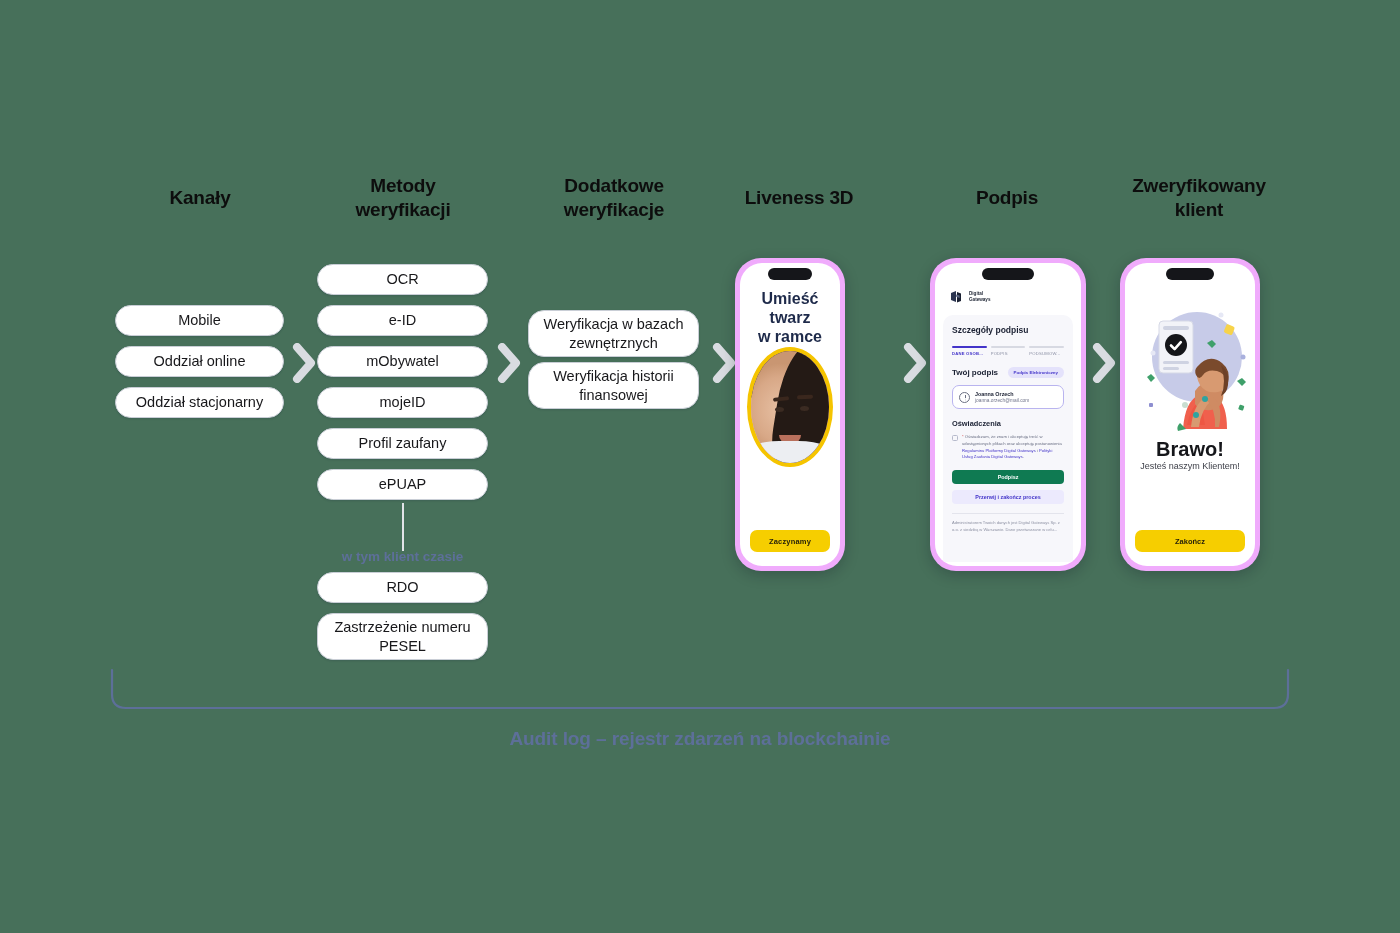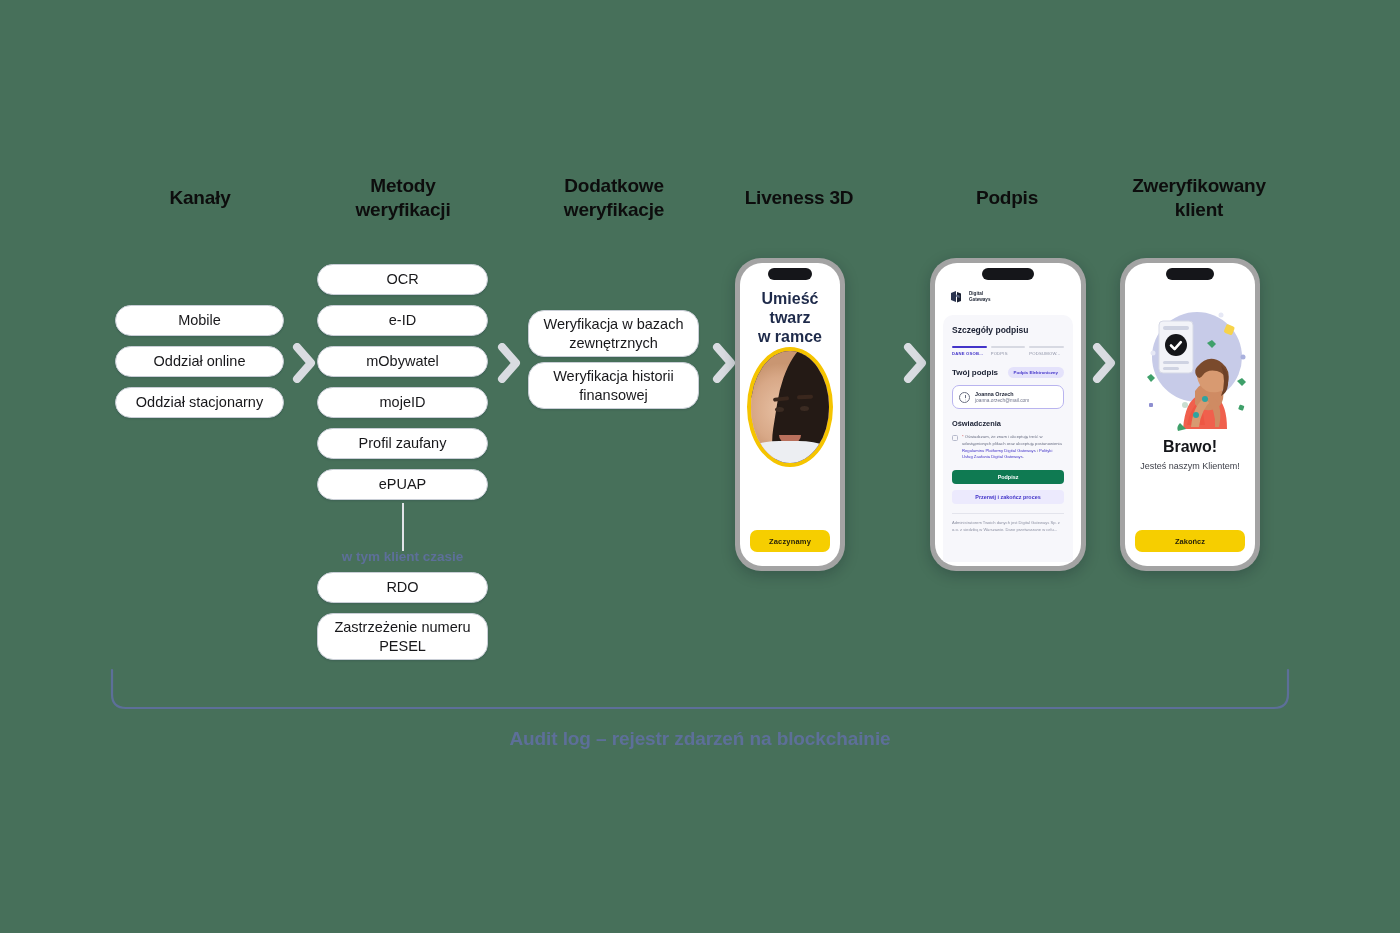--- a/index.html
+++ b/index.html
@@ -55,21 +55,21 @@
     font-weight: 600;
     color: #5d6f99;
     text-align: center;
     white-space: nowrap;
   }
 
   
   .phone {
     position: absolute;
     border-radius: 26px;
-    background: #a3a3a3;
+    background: #f0abfc;
     padding: 5px;
     box-shadow: 0 4px 14px rgba(10,20,30,.25);
   }
   .phone-screen {
     position: relative;
     width: 100%; height: 100%;
     border-radius: 22px;
     background: #ffffff;
     overflow: hidden;
   }
@@ -198,21 +198,21 @@
     display:flex; align-items:center; justify-content:center;
     color:#4334c9; font-size: 5.4px; font-weight: 600;
   }
   .p2-rule { height: 1px; background: #e3e4ec; margin: 9px 0 6px; }
   .p2-foot { font-size: 4.1px; line-height: 1.7; color: #8d91a3; }
 
   
   .p3-art { position: absolute; left: 0; right: 0; top: 32px; height: 140px; }
   .p3-title {
     position: absolute; left:0; right:0; top: 175px;
-    text-align:center; font-size: 16px; font-weight: 700; color: #15161a;
+    text-align:center; font-size: 20px; font-weight: 700; color: #15161a;
   }
   .p3-sub {
     position: absolute; left:0; right:0; top: 198px;
     text-align:center; font-size: 9px; color: #3f414a;
   }
   .p3-cta {
     position: absolute; left: 10px; right: 10px; bottom: 14px;
     height: 22px; border-radius: 7px; background: #f6ce00;
     display:flex; align-items:center; justify-content:center;
     font-size: 7.5px; font-weight: 700; color: #231f0a;

